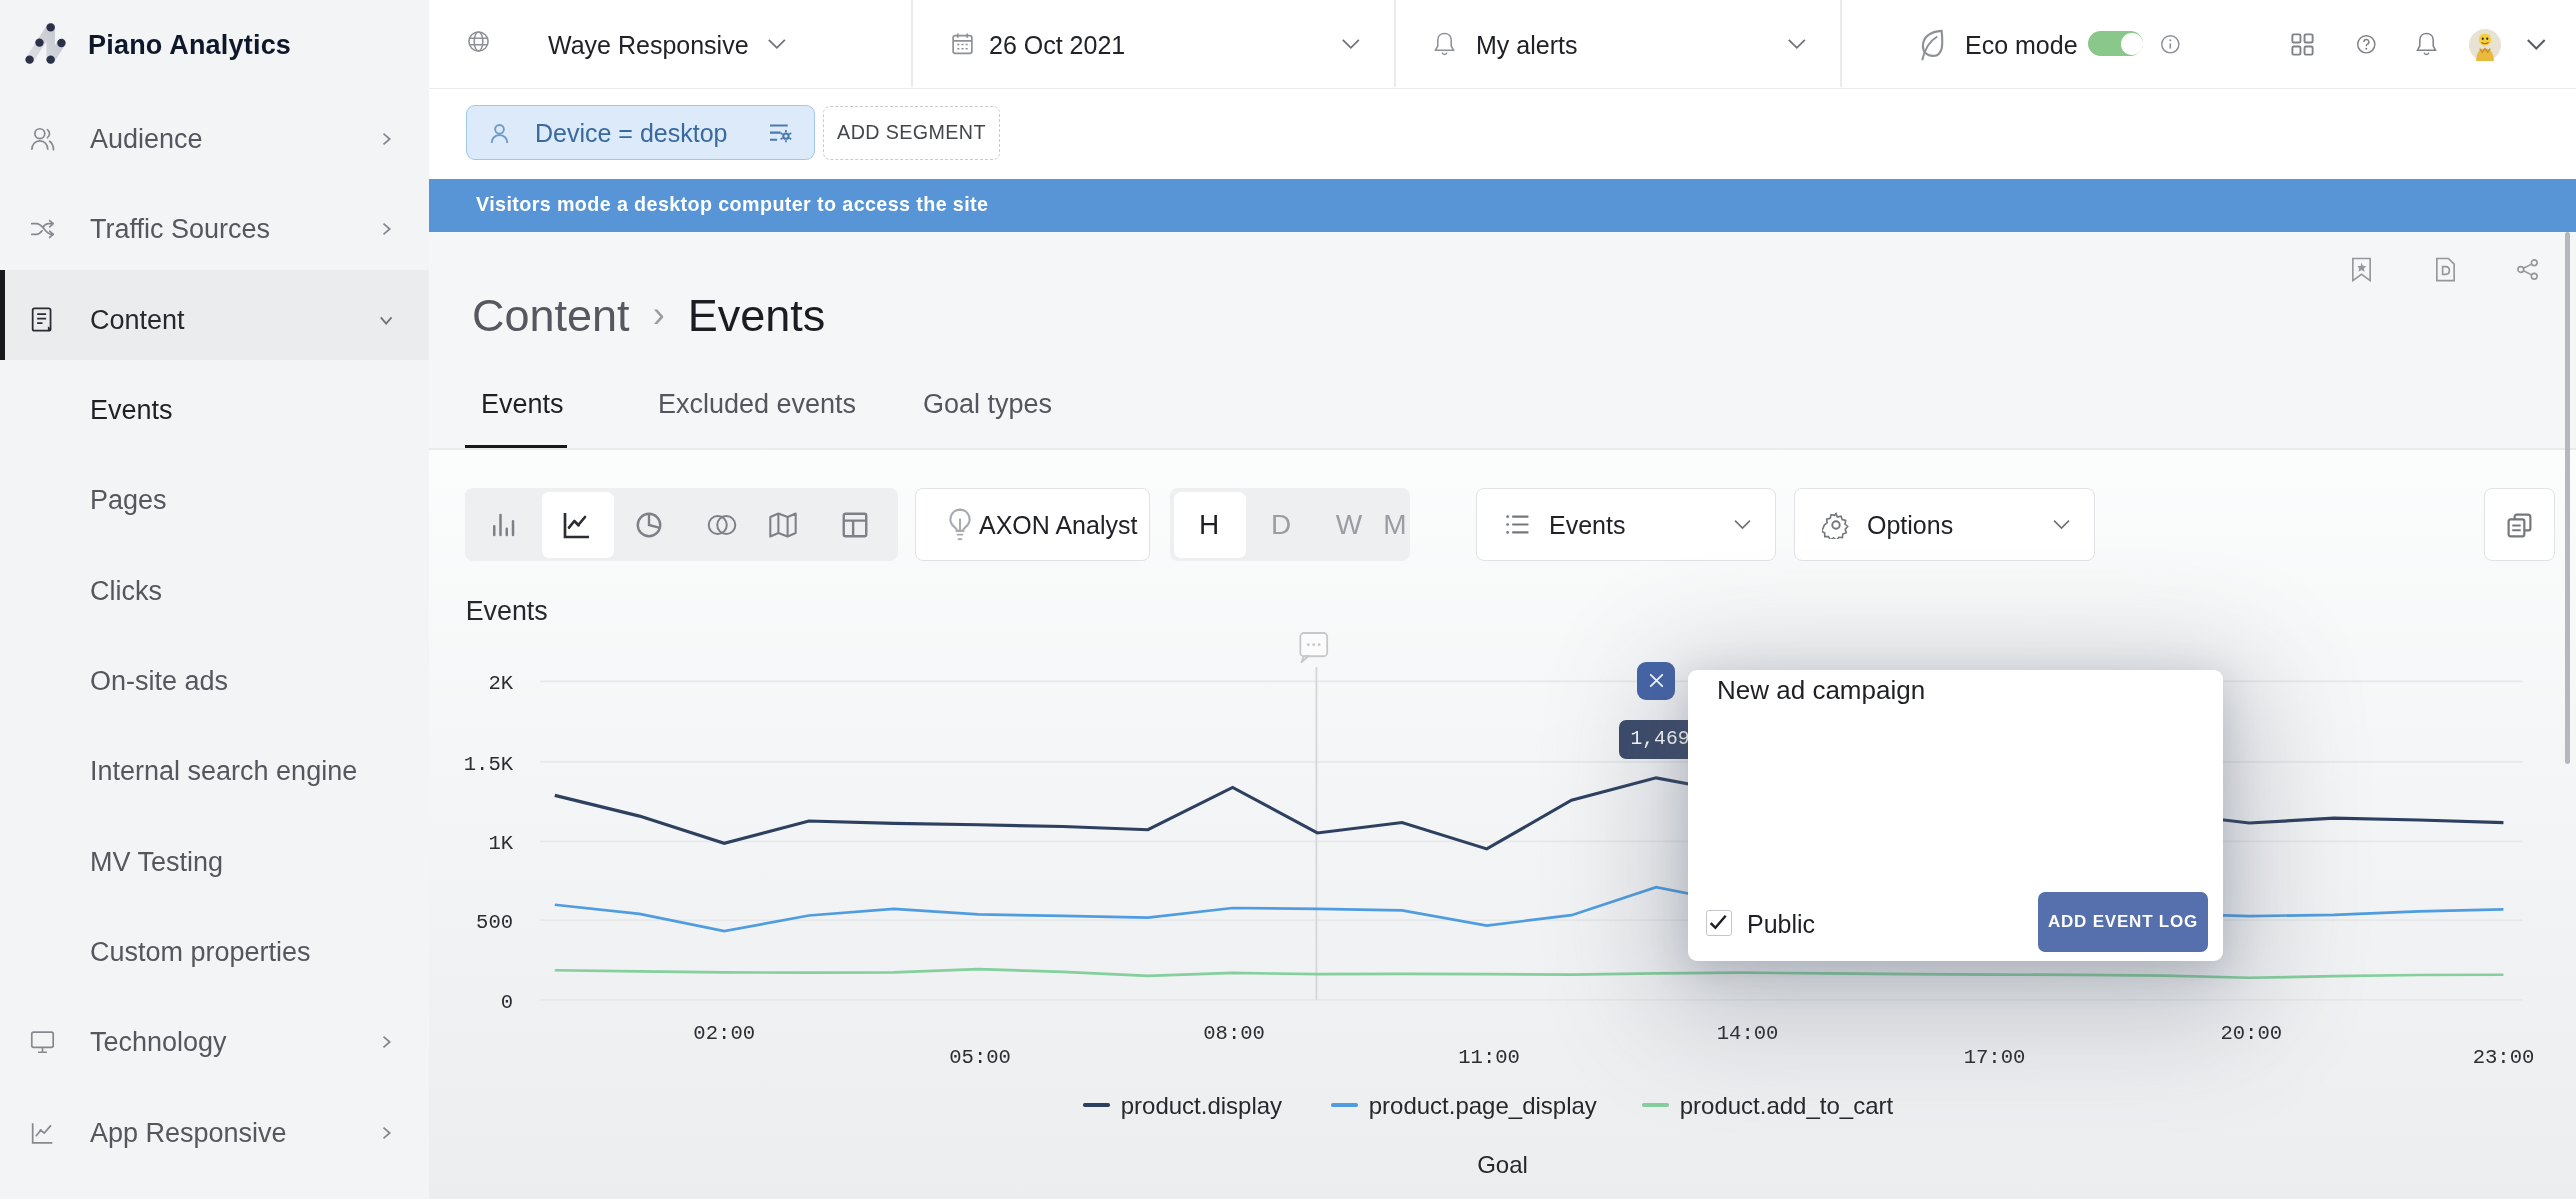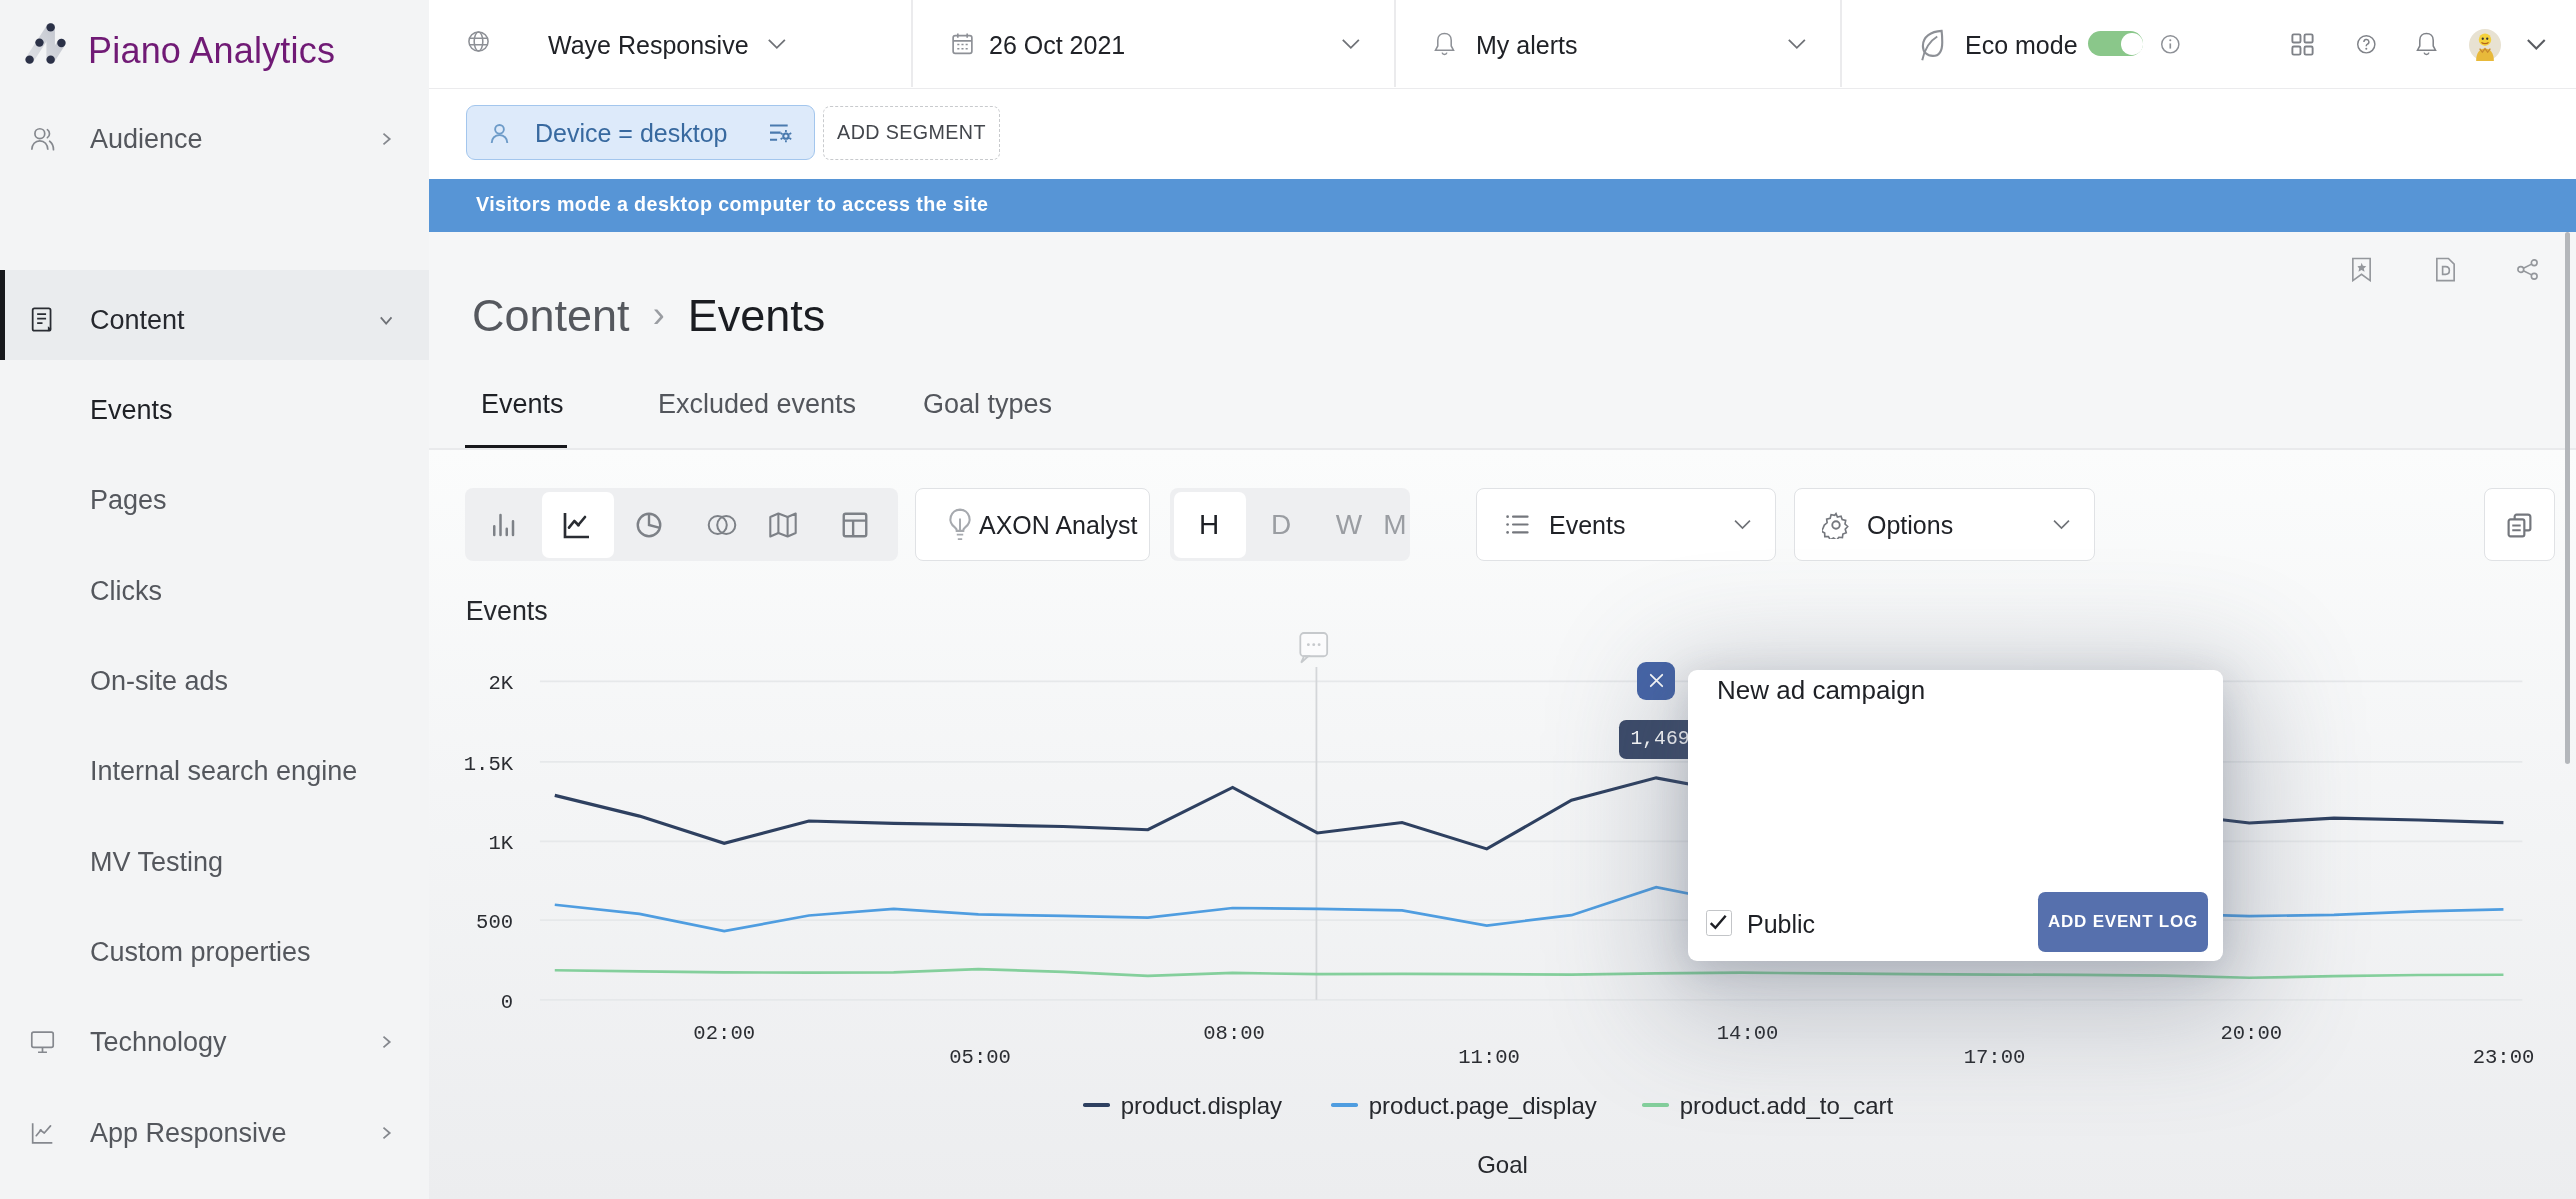--- a/index.html
+++ b/index.html
@@ -5,22 +5,22 @@
 * { margin:0; padding:0; box-sizing:border-box; }
 html,body { width:2576px; height:1199px; overflow:hidden; background:#fff;
   font-family:"Liberation Sans", sans-serif; }
 .abs { position:absolute; }
 #page { position:relative; width:2576px; height:1199px; }
 
 
 #sidebar { position:absolute; left:0; top:0; width:429px; height:1199px;
   background:#f3f4f5; }
 #logo { position:absolute; left:25px; top:21.5px; width:54px; height:43px; }
-#logotext { position:absolute; left:88px; top:30px; font-size:36px; color:#701a75;
-  font-weight:400; letter-spacing:0.2px; }
+#logotext { position:absolute; left:88px; top:30px; font-size:27px; color:#0f172a;
+  font-weight:700; letter-spacing:0.2px; }
 .mrow { position:absolute; left:0; width:429px; height:90px; }
 .mrow .mtxt { position:absolute; left:90px; top:50%; transform:translateY(-50%);
   font-size:27px; color:#54575d; }
 .mrow .micon { position:absolute; left:29.5px; top:50%; transform:translateY(-50%);
   width:25px; height:27px; }
 .mrow .chev { position:absolute; right:36px; top:50%; transform:translateY(-50%);
   width:14.3px; height:14.3px; }
 #selband { position:absolute; left:0; top:270px; width:429px; height:90px;
   background:#eaecee; }
 #selbar { position:absolute; left:0; top:270px; width:5.4px; height:90px; background:#17181c; }
@@ -129,20 +129,31 @@
     <div id="selband"></div>
     <div id="selbar"></div>
 
     <div class="mrow" style="top:94px;">
       <svg class="micon" viewBox="0 0 28 30" fill="none" stroke="#85888e" stroke-width="1.9">
         <circle cx="11" cy="9" r="5.5"></circle>
           <path d="M2 27c0-6 4-10 9-10s9 4 9 10"></path>
           <path d="M19.5 4.5a5.5 5.5 0 0 1 0 9M22 17.5c2.6 1.8 4.3 5 4.3 9.5" stroke-linecap="round"></path>
       </svg>
       <span class="mtxt">Audience</span>
+      <svg class="chev" viewBox="0 0 16 16" fill="none" stroke="#85888e" stroke-width="2">
+          <path d="M5 2l7 6-7 6"></path>
+        </svg>
+    </div>
+    <div class="mrow" style="top:184px;">
+      <svg class="micon" viewBox="0 0 28 28" fill="none" stroke="#85888e" stroke-width="1.9" stroke-linecap="round" stroke-linejoin="round">
+        <path d="M2 8h5c8 0 10 12 17 12h2"></path>
+          <path d="M2 20h5c3 0 5-2 6.5-4M14.5 12C16 9.7 18 8 21 8h3"></path>
+        <path d="M22 4.5L26 8l-4 3.5M22 16.5L26 20l-4 3.5"></path>
+      </svg>
+      <span class="mtxt">Traffic Sources</span>
       <svg class="chev" viewBox="0 0 16 16" fill="none" stroke="#85888e" stroke-width="2">
           <path d="M5 2l7 6-7 6"></path>
         </svg>
     </div>
     <div class="mrow" style="top:275px;">
       <svg class="micon" viewBox="0 0 28 30" fill="none" stroke="#2a2d33" stroke-width="2">
         <rect x="3" y="2" width="20" height="25" rx="2"></rect>
           <path d="M8 8.5h10M8 13.5h10M8 18.5h6"></path>
         <path d="M20 22v6l4-3z" fill="#2a2d33" stroke="none"></path>
       </svg>

